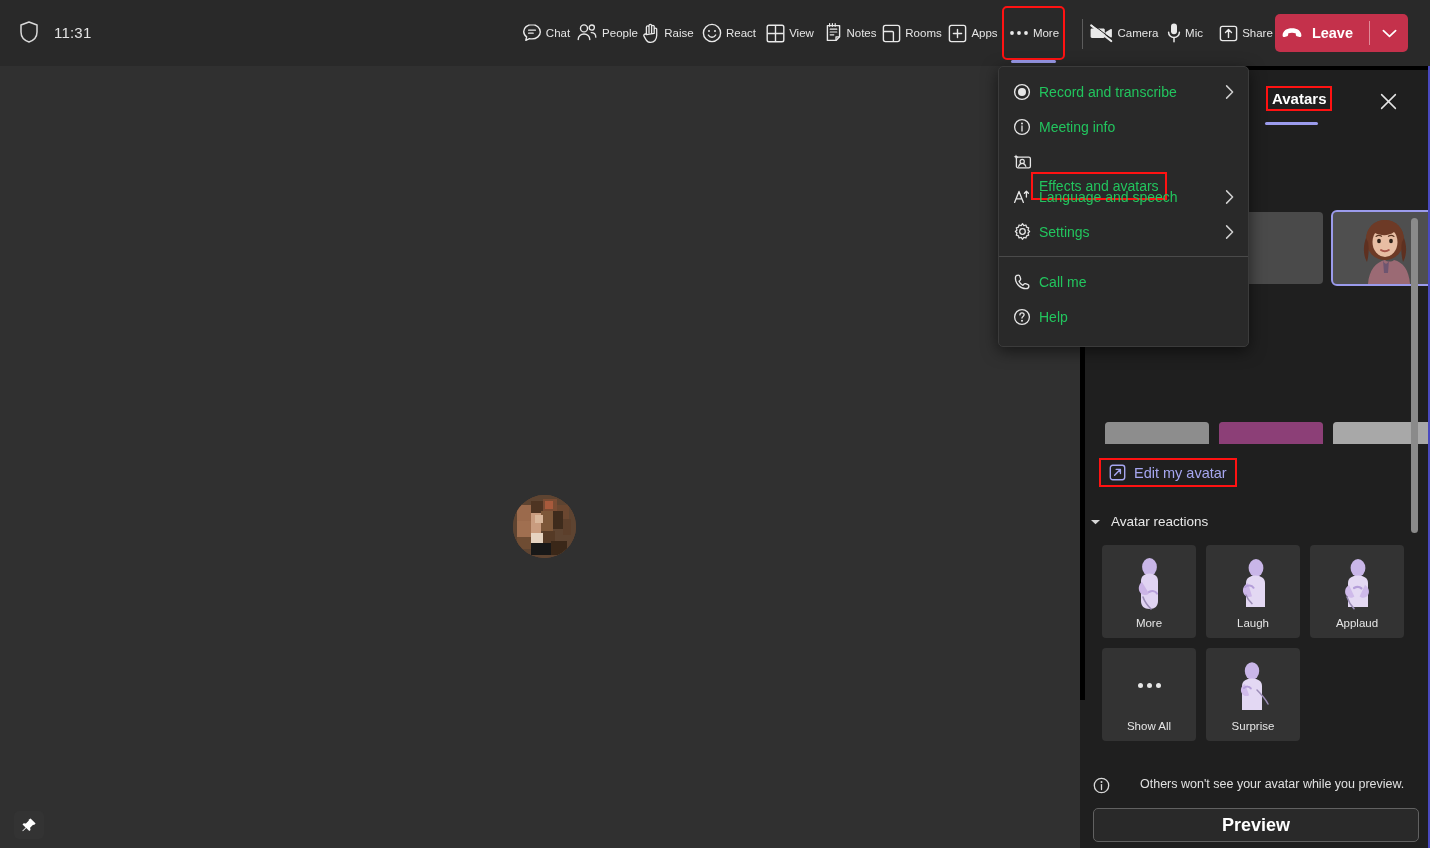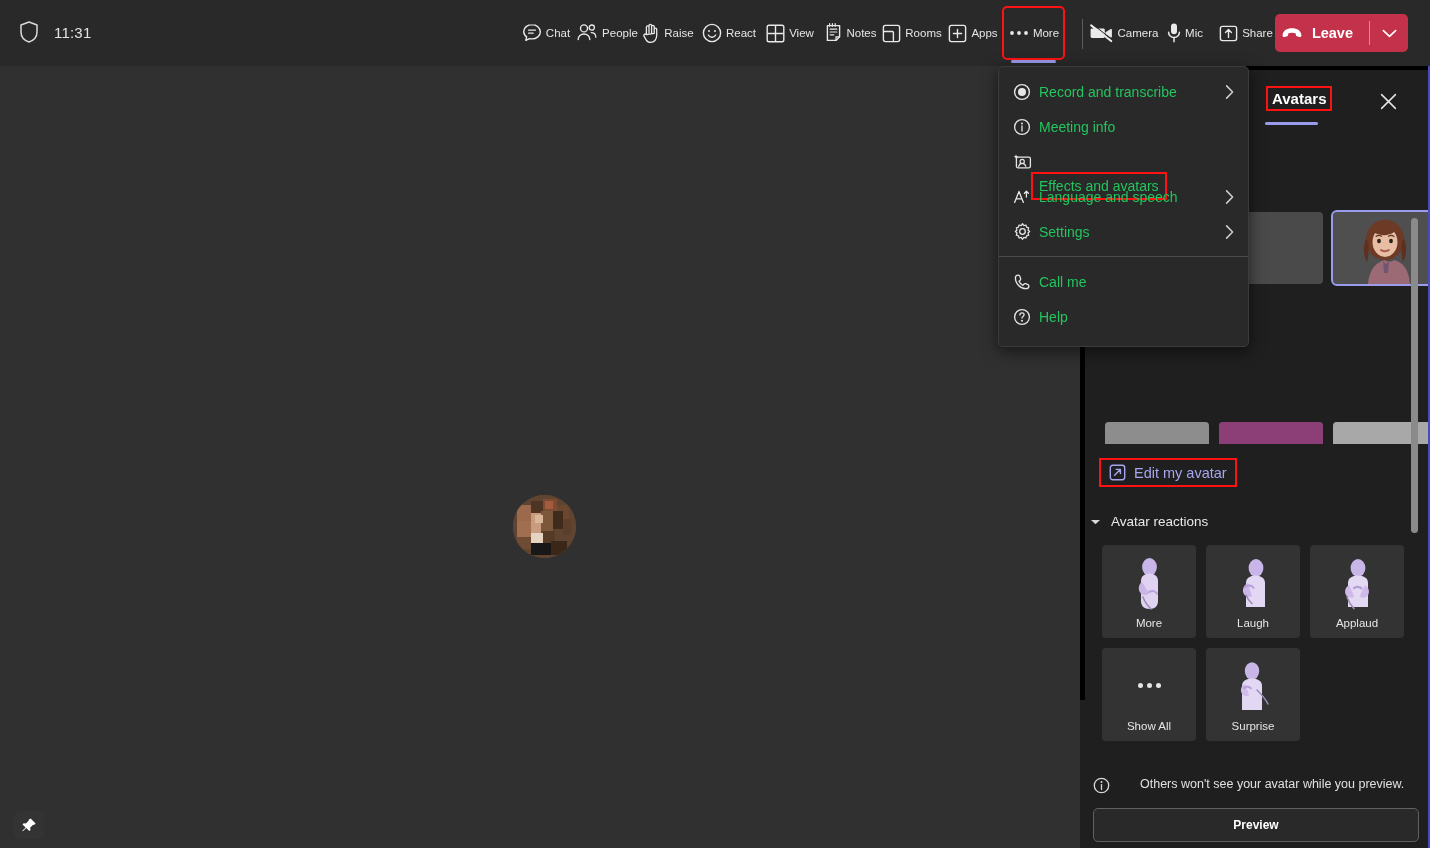--- a/index.html
+++ b/index.html
@@ -130,21 +130,21 @@
   .info-row {
     position: absolute; left: 8px; top: 645px; display: flex; align-items: flex-start; gap: 30px;
   }
   .info-text { font-size: 12.5px; color: #e0e0e0; }
 
   .btn-preview {
     position: absolute; left: 8px; top: 676px; width: 326px; height: 34px;
     background: #292929; border: 1px solid #616161; border-radius: 5px;
     display: flex; align-items: center; justify-content: center; cursor: pointer;
   }
-  .btn-preview span { font-size: 12px; font-weight: bold; color: #ffffff; }
+  .btn-preview span { font-size: 18px; font-weight: bold; color: #ffffff; }
 
   .panel-scrollbar {
     position: absolute; right: 12px; top: 86px; width: 7px; height: 315px;
     background: #8a8a8a; border-radius: 4px; cursor: pointer;
   }
   .edge-line { position: absolute; right: 0; top: 66px; width: 2px; height: 782px; background: #4a4ac0; }
 
   
   .menu {
     position: absolute; left: 998px; top: 66px; width: 251px; height: 281px;

